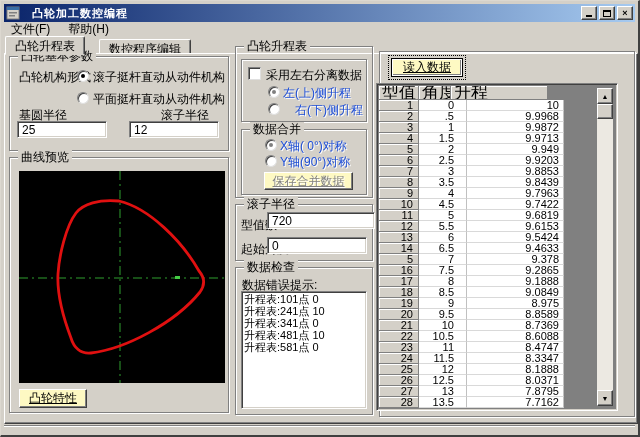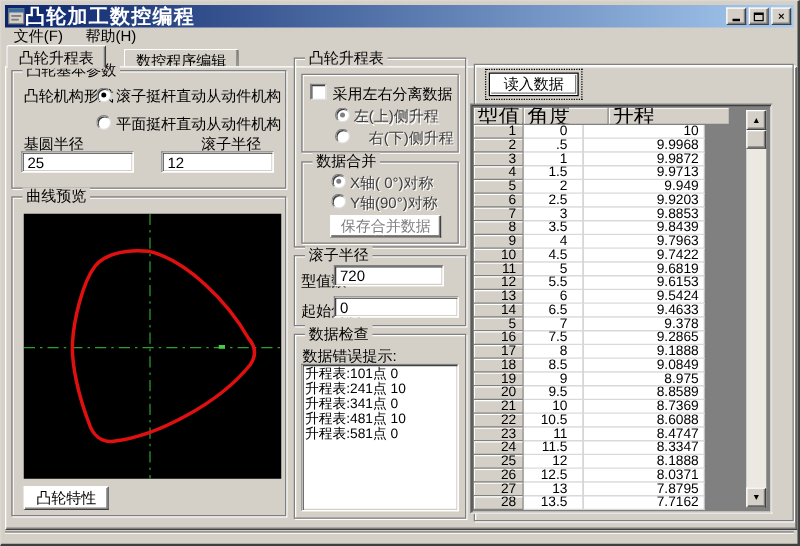--- a/index.html
+++ b/index.html
@@ -7,21 +7,21 @@
   .win {
     position:relative; width:640px; height:437px; background:#d4d0c8;
     border-top:1px solid #dcd8d0; border-left:1px solid #dcd8d0;
     border-right:2px solid #404040; border-bottom:2px solid #404040;
     overflow:hidden; font-size:12px; color:#000;
   }
   
   .titlebar { position:absolute; left:3px; top:3px; right:3px; height:18px;
     background:linear-gradient(to right,#0a246a,#a6caf0);
     display:flex; align-items:center; padding:0 2px; }
-  .titlebar .ttl { color:#fff; font-weight:bold; font-size:16px; margin-left:0; letter-spacing:1px;
+  .titlebar .ttl { color:#fff; font-weight:bold; font-size:11px; margin-left:12px; letter-spacing:1px;
     white-space:nowrap; overflow:hidden; }
   .appicon { width:14px; height:14px; flex:0 0 auto; }
   .winbtns { margin-left:auto; display:flex; gap:2px; }
   .wbtn { width:16px; height:14px; background:#d4d0c8; border:1px solid;
     border-color:#fff #404040 #404040 #fff; box-shadow:inset -1px -1px 0 #808080;
     display:flex; align-items:center; justify-content:center; font-size:9px; line-height:9px; font-weight:bold; }
   .glyph-min { width:6px; height:2px; background:#000; margin-top:6px; }
   .glyph-max { width:8px; height:7px; border:1px solid #000; border-top:2px solid #000; }
   
   .menubar { position:absolute; left:3px; top:21px; right:3px; height:15px;
@@ -42,51 +42,51 @@
     border-top:1px solid #808080; box-shadow:inset 0 1px 0 #fff; }
   
   .group { position:absolute; border:1px solid #808080;
     box-shadow:1px 1px 0 #ffffff, inset 1px 1px 0 #ffffff; }
   .legend { position:absolute; top:-8px; left:8px; background:#d4d0c8; padding:0 3px;
     font-size:12px; line-height:14px; white-space:nowrap; }
   
   .sunken { background:#fff; border:1px solid; border-color:#808080 #fff #fff #808080;
     box-shadow:inset 1px 1px 0 #404040, inset -1px -1px 0 #d4d0c8; }
   .field { position:absolute; font-size:12px; padding:1px 3px 0 4px; color:#000; outline:none; }
-  .btn { position:absolute; background:#ffffff; border:1px solid;
+  .btn { position:absolute; background:#fef9c3; border:1px solid;
     border-color:#fff #404040 #404040 #fff; box-shadow:inset -1px -1px 0 #808080;
-    font-size:12px; display:flex; align-items:center; justify-content:center; white-space:nowrap; }
+    font-size:12px; display:flex; align-items:center; justify-content:center; white-space:nowrap;text-decoration:underline; }
   .btn.disabled { color:#808080; text-shadow:1px 1px 0 #fff; }
   .btn.focusdef { border:1px solid #000; box-shadow:inset 0 0 0 1px #fff, inset -2px -2px 0 #808080;
     outline:1px dotted #000; outline-offset:2px; }
   .radio { position:absolute; width:12px; height:12px; border-radius:50%; background:#fff;
     border:1px solid; border-color:#808080 #dfdfdf #dfdfdf #808080;
     box-shadow:inset 1px 1px 0 #404040; }
   .radio.on::after { content:""; position:absolute; left:3px; top:3px; width:4px; height:4px;
     border-radius:50%; background:#000; }
   .radio.dis { background:#fff; }
   .radio.dis.on::after { background:#808080; }
   .checkbox { position:absolute; width:13px; height:13px; background:#fff; border:1px solid;
     border-color:#808080 #dfdfdf #dfdfdf #808080; box-shadow:inset 1px 1px 0 #404040; }
   .lbl { position:absolute; white-space:nowrap; font-size:12px; }
-  .lbl.dis { color:#404040; text-shadow:1px 1px 0 #fff; }
+  .lbl.dis { color:#1d4ed8; text-shadow:1px 1px 0 #fff; }
   
   .canvas { position:absolute; background:#000; }
   
   .listbox { position:absolute; overflow:hidden; font-size:11px; padding:1px 0 0 2px; }
   .listbox .li { height:12px; line-height:12px; white-space:nowrap; }
   
   .lv { position:absolute; background:#808080; border:1px solid;
     border-color:#808080 #fff #fff #808080; box-shadow:inset 1px 1px 0 #404040, inset -1px -1px 0 #d4d0c8; }
   .lv-inner { position:absolute; left:2px; top:2px; right:2px; bottom:2px; overflow:hidden; }
   .lv-head { display:flex; height:14px; background:#808080; }
   .hcell { background:#d4d0c8; border-right:1px solid #808080; border-bottom:1px solid #808080;
     box-shadow:inset 1px 1px 0 #fff; font-size:17px; line-height:13px; padding-left:3px;
     white-space:nowrap; overflow:hidden; }
-  .h1 { width:40px; } .h2 { width:68px; } .h3 { width:97px; }
+  .h1 { width:40px; } .h2 { width:32px; } .h3 { width:97px; }
   .lv-body { position:absolute; left:0; top:14px; width:185px; bottom:0; background:#808080; overflow:hidden; }
   .tr { display:flex; height:11px; }
   .td { font-size:11px; line-height:11px; text-align:right; overflow:hidden; white-space:nowrap; }
   .td.c1 { width:40px; background:#d4d0c8; border-right:1px solid #808080; border-bottom:1px solid #808080;
     box-shadow:inset 1px 1px 0 #fff; padding-right:5px; }
   .td.c2 { width:48px; background:#fff; border-right:1px solid #c0c0c0; border-bottom:1px solid #d9d9d9; padding-right:12px; }
   .td.c3 { width:97px; background:#fff; border-right:1px solid #c0c0c0; border-bottom:1px solid #d9d9d9; padding-right:4px; }
   
   .vscroll { position:absolute; top:2px; right:2px; bottom:2px; width:16px; background:#ece9e2; }
   .sbtn { position:absolute; left:0; width:16px; height:16px; background:#d4d0c8; border:1px solid;
@@ -177,21 +177,21 @@
   <span class="radio dis on" style="left:264px; top:138px;"></span>
   <span class="lbl dis" style="left:279px; top:137px;">X轴( 0°)对称</span>
   <span class="radio dis" style="left:264px; top:154px;"></span>
   <span class="lbl dis" style="left:279px; top:153px;">Y轴(90°)对称</span>
   <button class="btn disabled" style="left:263px; top:171px; width:89px; height:18px;">保存合并数据</button>
 
   <div class="group" style="left:234px; top:203px; width:138px; height:57px;">
     <span class="legend">滚子半径</span>
   </div>
   <span class="lbl" style="left:240px; top:216px;">型值数</span>
-  <input class="sunken field" style="left: 266px; top: 211px; width: 88px; height: 17px;" value="720">
+  <input class="sunken field" style="left: 266px; top: 211px; width: 108px; height: 17px;" value="720">
   <span class="lbl" style="left:240px; top:240px;">起始角度</span>
   <input class="sunken field" style="left: 266px; top: 236px; width: 100px; height: 17px;" value="0">
 
   <div class="group" style="left:234px; top:266px; width:138px; height:148px;">
     <span class="legend">数据检查</span>
   </div>
   <span class="lbl" style="left:241px; top:276px;">数据错误提示:</span>
   <div class="sunken listbox" style="left:240px; top:290px; width:126px; height:118px;">
       <div class="li">升程表:101点  0</div>
       <div class="li">升程表:241点  10</div>

